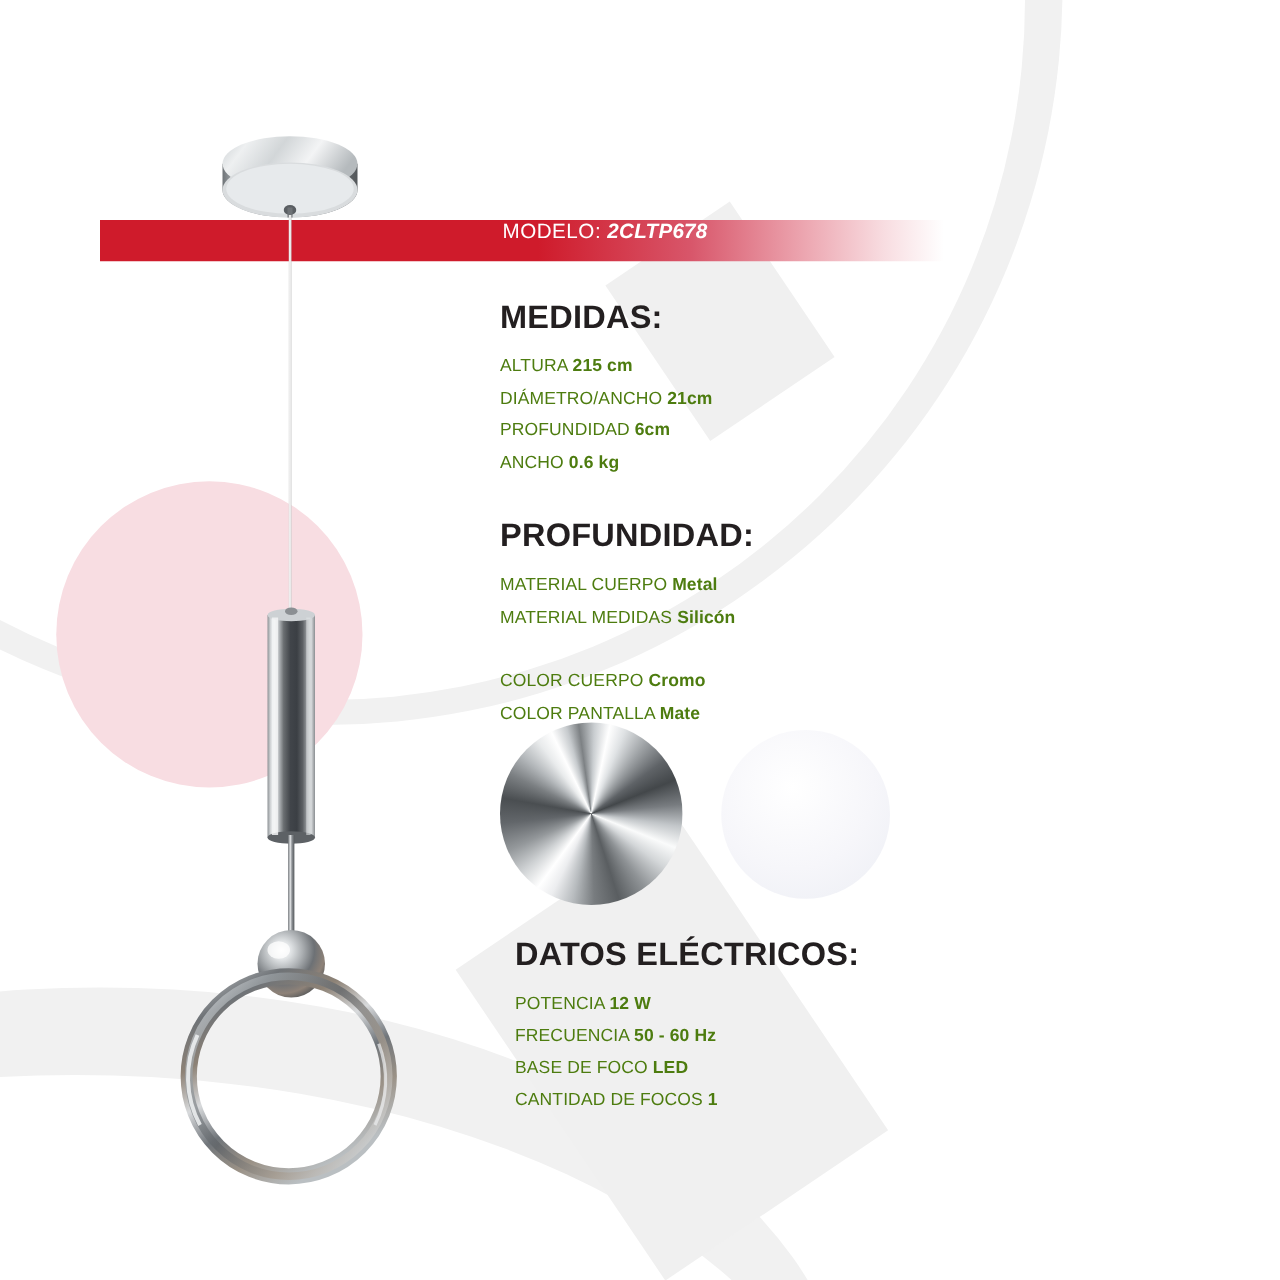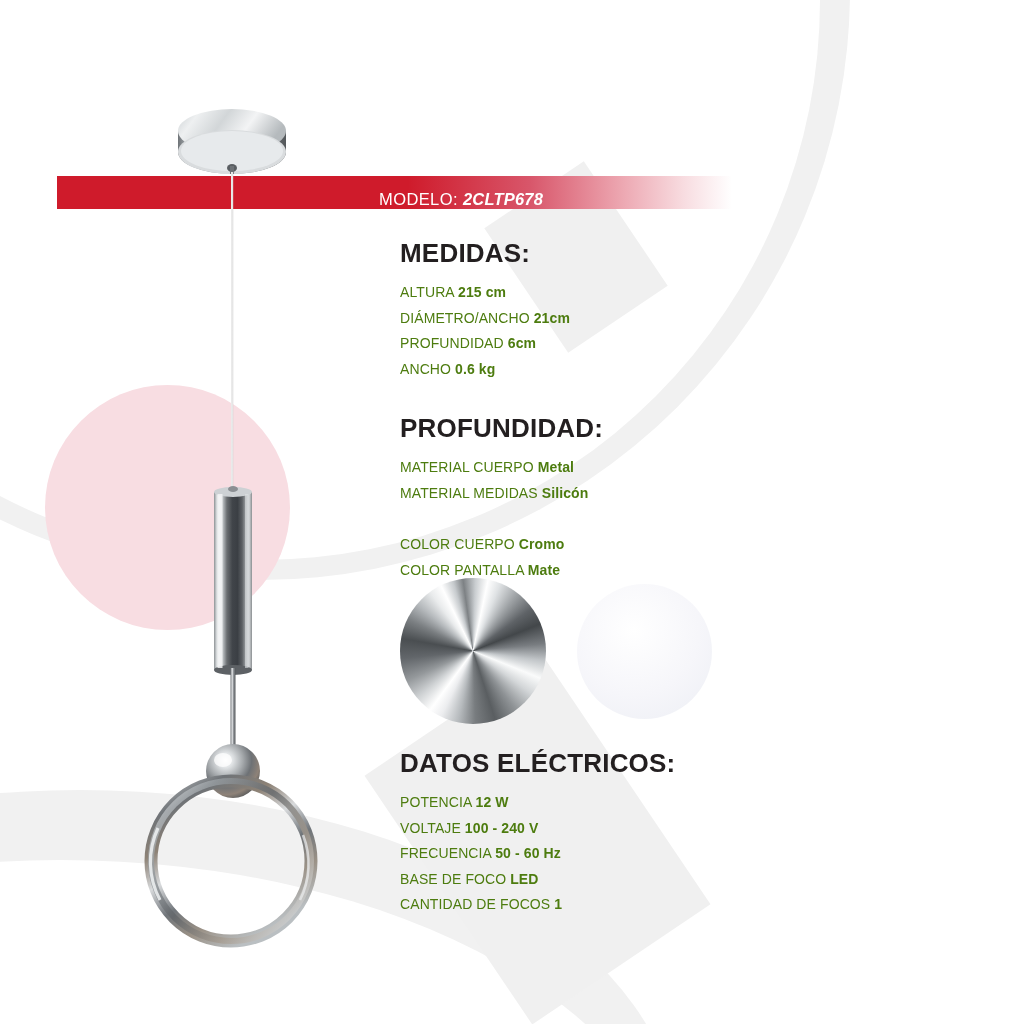--- a/index.html
+++ b/index.html
@@ -64,28 +64,28 @@
     left: 45px; top: 385px;
     width: 245px; height: 245px;
     border-radius: 50%;
     background: #f8dde2;
     z-index: 4;
   }
 
   
   .model-banner {
     position: absolute;
-    left: 57px; top: 176px;
+    left: 80px; top: 176px;
     width: 675px; height: 33px;
     background: linear-gradient(to right,
       #cf1b2b 0%, #cf1b2b 52%, #d8566a 70%,
       #eda9b3 84%, #f8dde1 93%, rgba(255,255,255,0) 100%);
     z-index: 6;
     display: flex;
-    align-items: flex-end;
+    align-items: flex-start;
   }
   .model-text {
     margin-left: 322px;
     color: #ffffff;
     font-size: 16.5px;
     letter-spacing: 0.4px;
     white-space: nowrap;
   }
   .model-text .val {
     font-weight: bold;
@@ -325,31 +325,27 @@
         <span class="val">Mate</span>
       </div>
     </div>
   </div>
 
   <div class="swatch-row">
     <div class="swatch swatch-chrome"></div>
     <div class="swatch swatch-matte"></div>
   </div>
 
-  <div class="spec-col" style="top:748px;">
+  <div class="spec-col" style="top:748px;margin-left:12px;">
     <div class="spec-heading">DATOS ELÉCTRICOS:</div>
     <div class="spec-line">
       <span>POTENCIA </span>
       <span class="val">12 W</span>
     </div>
     <div class="spec-line">
-      <span>VOLTAJE </span>
-      <span class="val">100 - 240 V</span>
-    </div>
-    <div class="spec-line">
       <span>FRECUENCIA </span>
       <span class="val">50 - 60 Hz</span>
     </div>
     <div class="spec-line">
       <span>BASE DE FOCO </span>
       <span class="val">LED</span>
     </div>
     <div class="spec-line">
       <span>CANTIDAD DE FOCOS </span>
       <span class="val">1</span>

